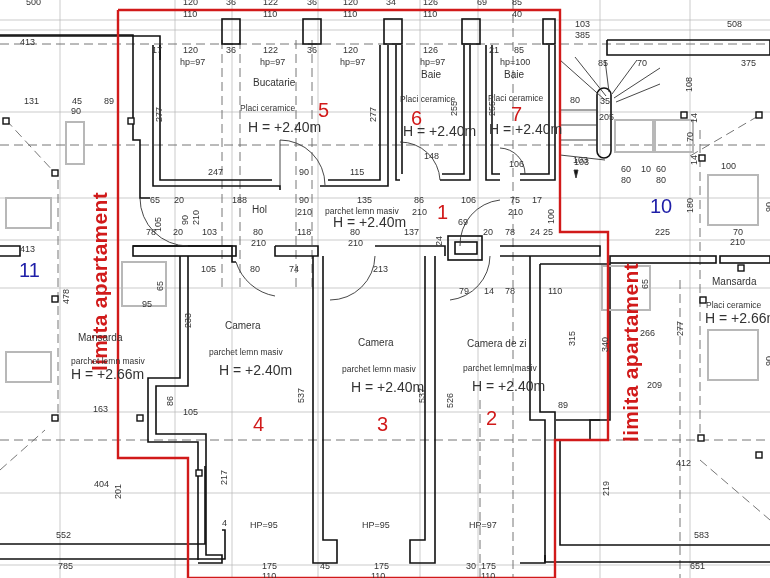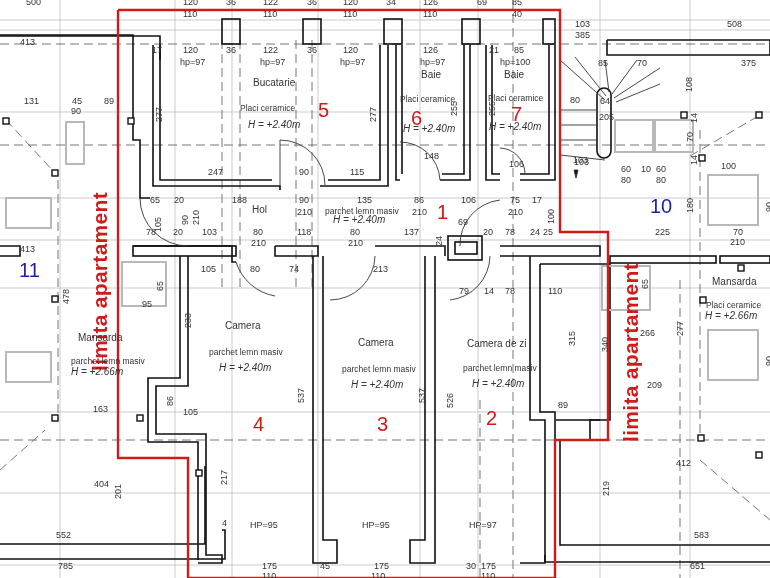--- a/index.html
+++ b/index.html
@@ -2,21 +2,21 @@
 <html><head>
 <meta charset="utf-8">
 <style>
   html, body { margin:0; padding:0; background:#ffffff; }
   body { width:770px; height:578px; overflow:hidden; position:relative; font-family:"Liberation Sans", sans-serif; }
   #plan { position:absolute; left:0; top:0; width:770px; height:578px; }
   .lbl { position:absolute; white-space:nowrap; color:#333; font-size:9px; line-height:1; }
   .lbl.v { transform-origin:left top; transform:rotate(-90deg); }
   .room-name { font-size:10px; color:#333; }
   .room-floor { font-size:8.5px; color:#333; }
-  .room-height { font-size:10px; color:#333;font-style:italic; }
+  .room-height { font-size:14px; color:#333; }
   .num-red { position:absolute; font-size:20px; color:#d11a1a; font-weight:normal; line-height:1; }
   .num-blue { position:absolute; font-size:20px; color:#1f1fa8; line-height:1; }
   .limit-text { position:absolute; color:#d11a1a; font-size:21px; font-weight:bold; letter-spacing:0.3px; transform-origin:left top; white-space:nowrap; line-height:1; }
 </style>
 </head>
 <body>
 
 <div id="plan">
   <svg width="770" height="578" viewBox="0 0 770 578" xmlns="http://www.w3.org/2000/svg">
 
@@ -346,21 +346,21 @@
   <div class="lbl" style="left:469px; top:521px;">HP=97</div>
 
   
   <div class="lbl" style="left:575px; top:20px;">103</div>
   <div class="lbl" style="left:575px; top:31px;">385</div>
   <div class="lbl" style="left:727px; top:20px;">508</div>
   <div class="lbl" style="left:741px; top:59px;">375</div>
   <div class="lbl" style="left:598px; top:59px;">85</div>
   <div class="lbl" style="left:637px; top:59px;">70</div>
   <div class="lbl" style="left:570px; top:96px;">80</div>
-  <div class="lbl" style="left:600px; top:97px;">64</div>
+  <div class="lbl" style="left:600px; top:97px;">35</div>
   <div class="lbl" style="left:599px; top:113px;">205</div>
   <div class="lbl" style="left:573px; top:156px;">103</div>
   <div class="lbl" style="left:621px; top:165px;">60</div>
   <div class="lbl" style="left:641px; top:165px;">10</div>
   <div class="lbl" style="left:656px; top:165px;">60</div>
   <div class="lbl" style="left:621px; top:176px;">80</div>
   <div class="lbl" style="left:656px; top:176px;">80</div>
   <div class="lbl v" style="left:685px; top:92px;">108</div>
   <div class="lbl v" style="left:690px; top:123px;">14</div>
   <div class="lbl v" style="left:686px; top:142px;">70</div>

